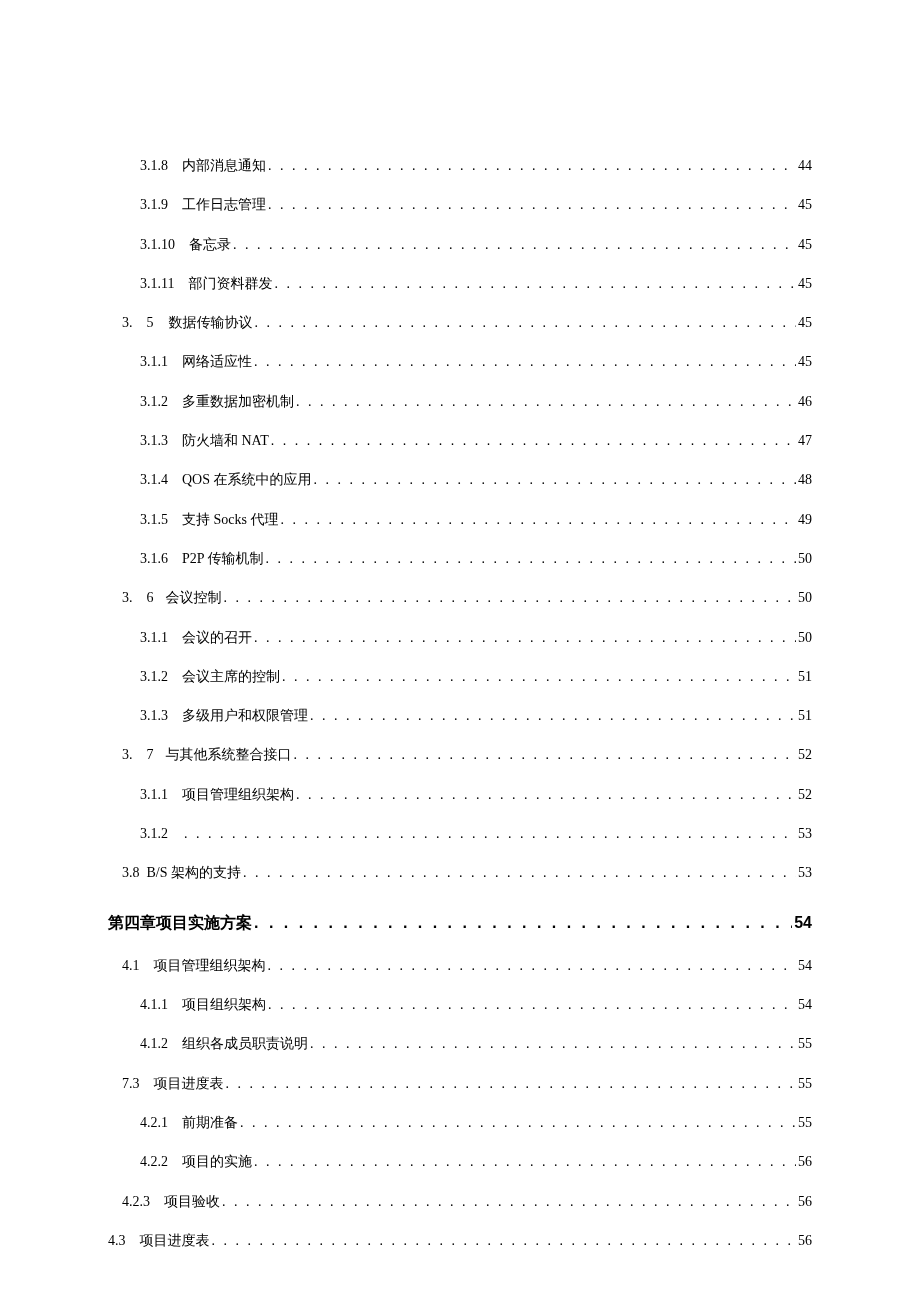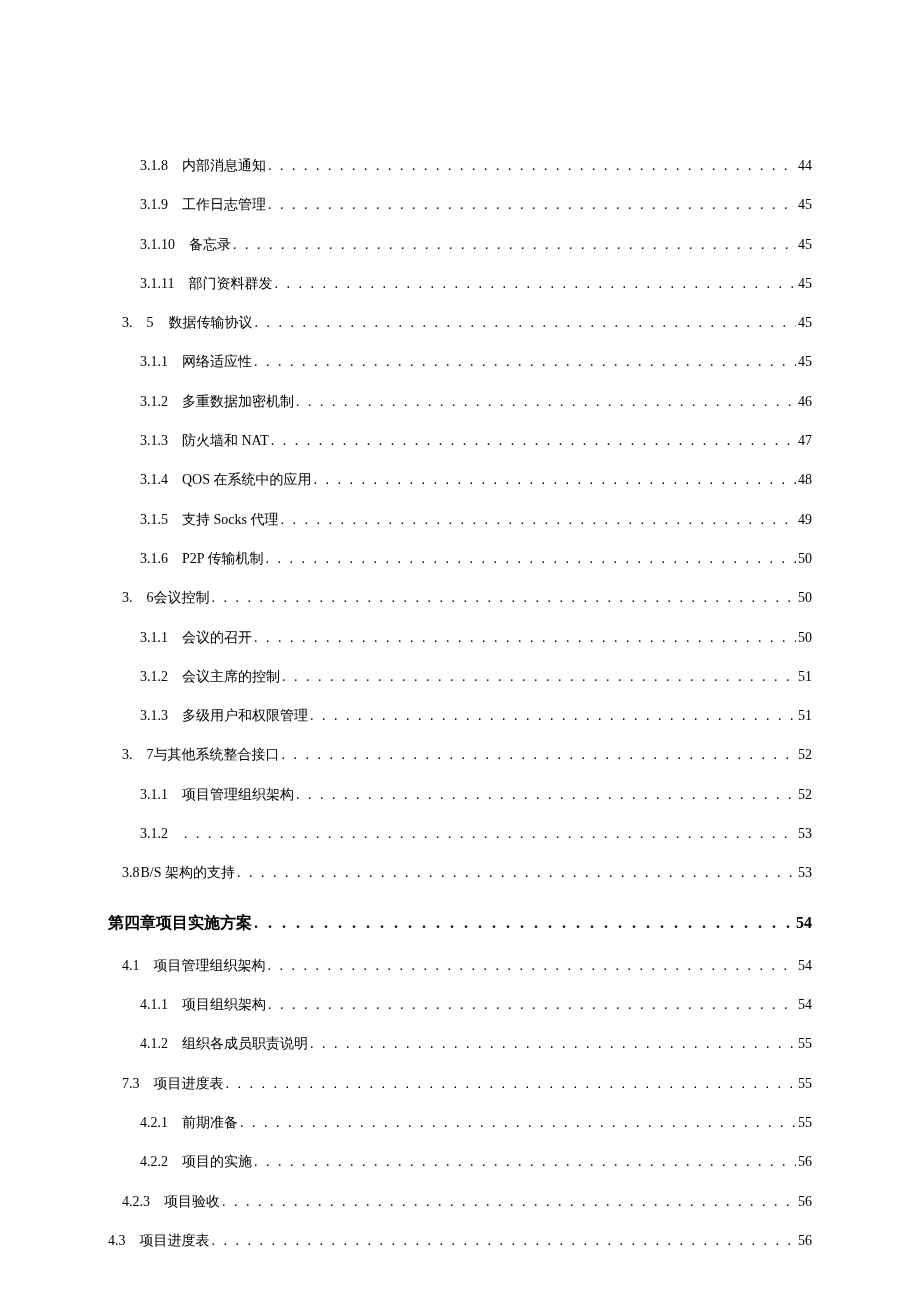--- a/index.html
+++ b/index.html
@@ -40,21 +40,21 @@
       flex: 1;
       overflow: hidden;
       letter-spacing: 2.5px;
       margin: 0 2px;
     }
     .toc-page {
       display: inline-block;
       margin-top: 12px;
     }
     .chapter {
-      font-family: Liberation Serif, serif;
+      font-family: Liberation Sans, sans-serif;
       font-weight: bold;
       font-size: 16px;
       line-height: 2.2;
     }
     .chapter .toc-dots { letter-spacing: 3px; font-weight: bold; }
     .chapter .toc-page { font-weight: bold; }
     .spacer-before-chapter { height: 6px; }
   </style>
 </head>
 <body>
@@ -120,21 +120,21 @@
       <span class="toc-dots">. . . . . . . . . . . . . . . . . . . . . . . . . . . . . . . . . . . . . . . . . . . . . . . . . . . . . . . . . . . . . . . . . . . . . . . . . . . . . . . . . . . . . . . . . . . . . . . . . . . . . . . . . . . . . . . . . . . . . . . . . . . . . . . . . . . . . . . . . . . . . . . . . . . . . . . . . . . . . . . . . . . . . . . . . . . . . . . . . . . . . . . . . . . . . . . . . . . . . . . . </span>
       <span class="toc-page">49</span>
     </div>
     <div class="toc-line lvl-3">
       <span class="toc-num">3.1.6</span>
       <span class="toc-title">P2P 传输机制</span>
       <span class="toc-dots">. . . . . . . . . . . . . . . . . . . . . . . . . . . . . . . . . . . . . . . . . . . . . . . . . . . . . . . . . . . . . . . . . . . . . . . . . . . . . . . . . . . . . . . . . . . . . . . . . . . . . . . . . . . . . . . . . . . . . . . . . . . . . . . . . . . . . . . . . . . . . . . . . . . . . . . . . . . . . . . . . . . . . . . . . . . . . . . . . . . . . . . . . . . . . . . . . . . . . . . . </span>
       <span class="toc-page">50</span>
     </div>
     <div class="toc-line lvl-2">
-      <span class="toc-num" style="margin-right: 0px;">3.　6</span>
+      <span class="toc-num" style="margin-right: 12px;">3.　6</span>
       <span class="toc-title">会议控制</span>
       <span class="toc-dots">. . . . . . . . . . . . . . . . . . . . . . . . . . . . . . . . . . . . . . . . . . . . . . . . . . . . . . . . . . . . . . . . . . . . . . . . . . . . . . . . . . . . . . . . . . . . . . . . . . . . . . . . . . . . . . . . . . . . . . . . . . . . . . . . . . . . . . . . . . . . . . . . . . . . . . . . . . . . . . . . . . . . . . . . . . . . . . . . . . . . . . . . . . . . . . . . . . . . . . . . </span>
       <span class="toc-page">50</span>
     </div>
     <div class="toc-line lvl-3">
       <span class="toc-num">3.1.1</span>
       <span class="toc-title">会议的召开</span>
       <span class="toc-dots">. . . . . . . . . . . . . . . . . . . . . . . . . . . . . . . . . . . . . . . . . . . . . . . . . . . . . . . . . . . . . . . . . . . . . . . . . . . . . . . . . . . . . . . . . . . . . . . . . . . . . . . . . . . . . . . . . . . . . . . . . . . . . . . . . . . . . . . . . . . . . . . . . . . . . . . . . . . . . . . . . . . . . . . . . . . . . . . . . . . . . . . . . . . . . . . . . . . . . . . . </span>
       <span class="toc-page">50</span>
     </div>
@@ -144,38 +144,38 @@
       <span class="toc-dots">. . . . . . . . . . . . . . . . . . . . . . . . . . . . . . . . . . . . . . . . . . . . . . . . . . . . . . . . . . . . . . . . . . . . . . . . . . . . . . . . . . . . . . . . . . . . . . . . . . . . . . . . . . . . . . . . . . . . . . . . . . . . . . . . . . . . . . . . . . . . . . . . . . . . . . . . . . . . . . . . . . . . . . . . . . . . . . . . . . . . . . . . . . . . . . . . . . . . . . . . </span>
       <span class="toc-page">51</span>
     </div>
     <div class="toc-line lvl-3">
       <span class="toc-num">3.1.3</span>
       <span class="toc-title">多级用户和权限管理</span>
       <span class="toc-dots">. . . . . . . . . . . . . . . . . . . . . . . . . . . . . . . . . . . . . . . . . . . . . . . . . . . . . . . . . . . . . . . . . . . . . . . . . . . . . . . . . . . . . . . . . . . . . . . . . . . . . . . . . . . . . . . . . . . . . . . . . . . . . . . . . . . . . . . . . . . . . . . . . . . . . . . . . . . . . . . . . . . . . . . . . . . . . . . . . . . . . . . . . . . . . . . . . . . . . . . . </span>
       <span class="toc-page">51</span>
     </div>
     <div class="toc-line lvl-2">
-      <span class="toc-num" style="margin-right: 0px;">3.　7</span>
+      <span class="toc-num" style="margin-right: 12px;">3.　7</span>
       <span class="toc-title">与其他系统整合接口</span>
       <span class="toc-dots">. . . . . . . . . . . . . . . . . . . . . . . . . . . . . . . . . . . . . . . . . . . . . . . . . . . . . . . . . . . . . . . . . . . . . . . . . . . . . . . . . . . . . . . . . . . . . . . . . . . . . . . . . . . . . . . . . . . . . . . . . . . . . . . . . . . . . . . . . . . . . . . . . . . . . . . . . . . . . . . . . . . . . . . . . . . . . . . . . . . . . . . . . . . . . . . . . . . . . . . . </span>
       <span class="toc-page">52</span>
     </div>
     <div class="toc-line lvl-3">
       <span class="toc-num">3.1.1</span>
       <span class="toc-title">项目管理组织架构</span>
       <span class="toc-dots">. . . . . . . . . . . . . . . . . . . . . . . . . . . . . . . . . . . . . . . . . . . . . . . . . . . . . . . . . . . . . . . . . . . . . . . . . . . . . . . . . . . . . . . . . . . . . . . . . . . . . . . . . . . . . . . . . . . . . . . . . . . . . . . . . . . . . . . . . . . . . . . . . . . . . . . . . . . . . . . . . . . . . . . . . . . . . . . . . . . . . . . . . . . . . . . . . . . . . . . . </span>
       <span class="toc-page">52</span>
     </div>
     <div class="toc-line lvl-3">
       <span class="toc-num">3.1.2</span>
       <span class="toc-dots">. . . . . . . . . . . . . . . . . . . . . . . . . . . . . . . . . . . . . . . . . . . . . . . . . . . . . . . . . . . . . . . . . . . . . . . . . . . . . . . . . . . . . . . . . . . . . . . . . . . . . . . . . . . . . . . . . . . . . . . . . . . . . . . . . . . . . . . . . . . . . . . . . . . . . . . . . . . . . . . . . . . . . . . . . . . . . . . . . . . . . . . . . . . . . . . . . . . . . . . . </span>
       <span class="toc-page">53</span>
     </div>
     <div class="toc-line lvl-2">
-      <span class="toc-num" style="margin-right: 1px;">3.8</span>
+      <span class="toc-num" style="margin-right: 7px;">3.8</span>
       <span class="toc-title">B/S 架构的支持</span>
       <span class="toc-dots">. . . . . . . . . . . . . . . . . . . . . . . . . . . . . . . . . . . . . . . . . . . . . . . . . . . . . . . . . . . . . . . . . . . . . . . . . . . . . . . . . . . . . . . . . . . . . . . . . . . . . . . . . . . . . . . . . . . . . . . . . . . . . . . . . . . . . . . . . . . . . . . . . . . . . . . . . . . . . . . . . . . . . . . . . . . . . . . . . . . . . . . . . . . . . . . . . . . . . . . . </span>
       <span class="toc-page">53</span>
     </div>
     <div class="spacer-before-chapter"></div>
     <div class="toc-line lvl-0 chapter">
       <span class="toc-title">第四章项目实施方案</span>
       <span class="toc-dots">. . . . . . . . . . . . . . . . . . . . . . . . . . . . . . . . . . . . . . . . . . . . . . . . . . . . . . . . . . . . . . . . . . . . . . . . . . . . . . . . . . . . . . . . . . . . . . . . . . . . . . . . . . . . . . . . . . . . . . . . . . . . . . . . . . . . . . . . . . . . . . . . . . . . . . . . . . . . . . . . . . . . . . . . . . . . . . . . . . . . . . . . . . . . . . . . . . . . . . . . </span>
       <span class="toc-page">54</span>
     </div>

